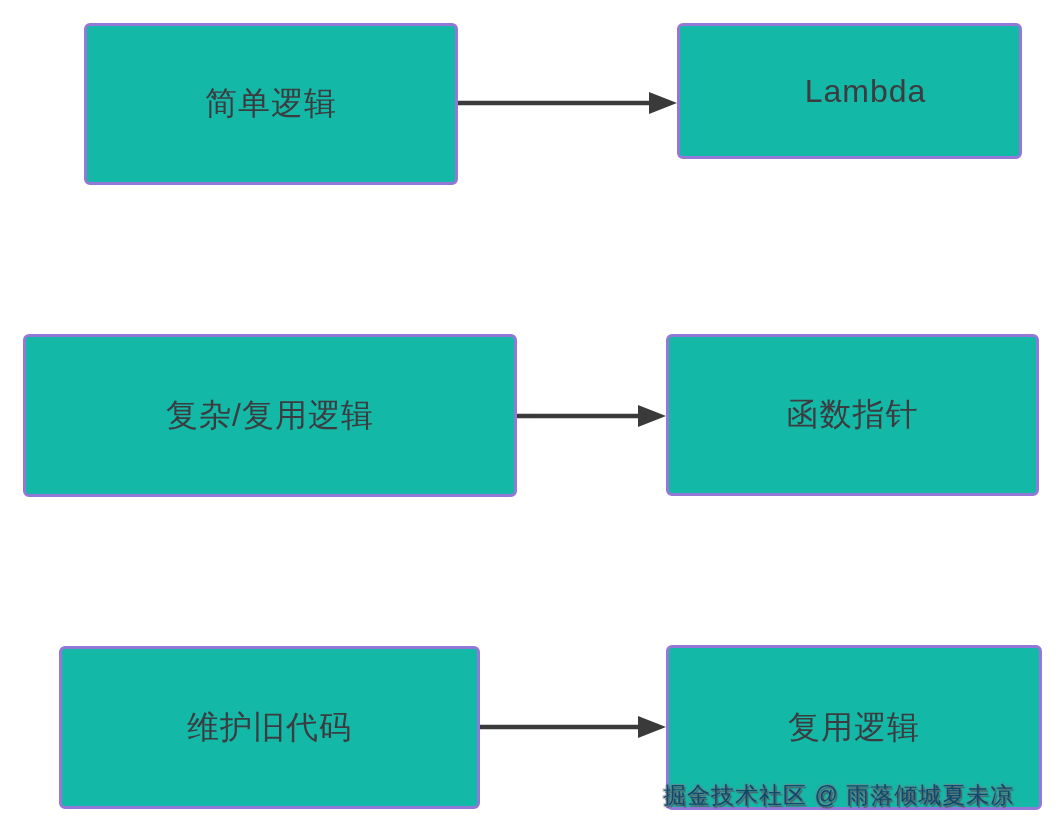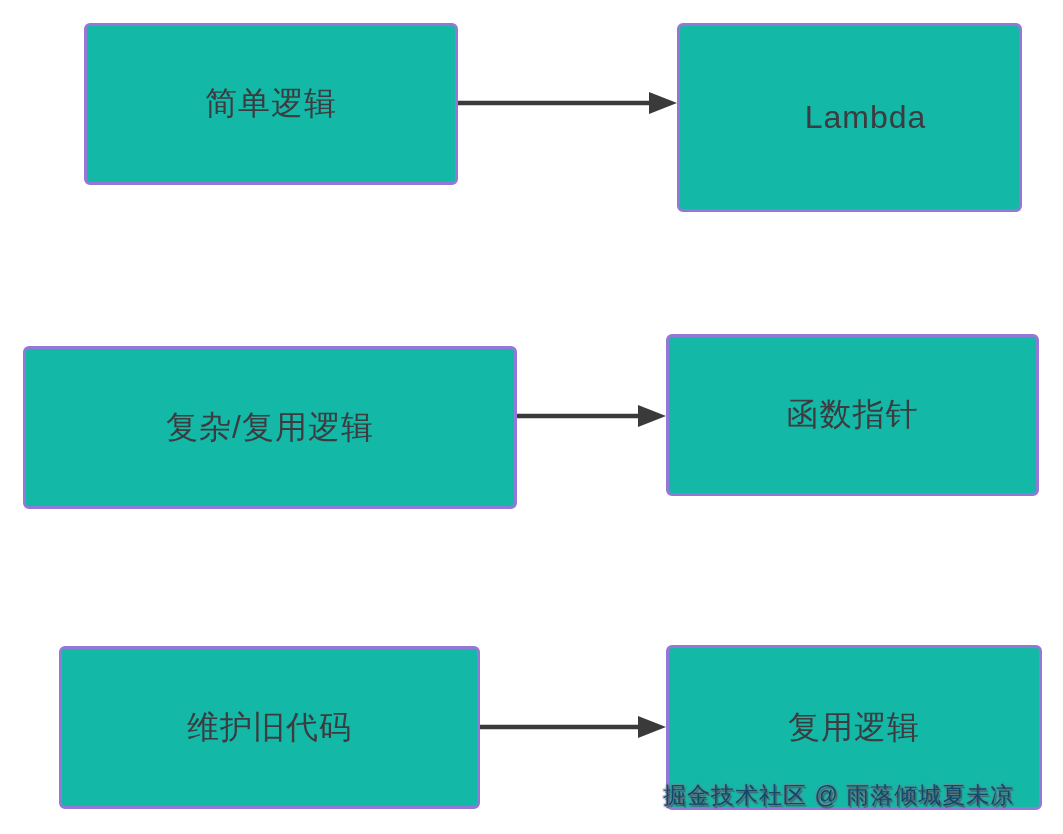--- a/index.html
+++ b/index.html
@@ -24,23 +24,23 @@
     display: flex;
     align-items: center;
     justify-content: center;
     color: #3b3b40;
     font-size: 32px;
     letter-spacing: 1px;
     white-space: nowrap;
   }
   
   .n1l { left: 84px;  top: 23px;  width: 374px; height: 162px; }
-  .n1r { left: 677px; top: 23px;  width: 345px; height: 189px; padding-left: 32px; }
+  .n1r { left: 677px; top: 23px;  width: 345px; height: 136px; padding-left: 32px; }
   
-  .n2l { left: 23px;  top: 346px; width: 494px; height: 163px; }
+  .n2l { left: 23px;  top: 334px; width: 494px; height: 163px; }
   .n2r { left: 666px; top: 334px; width: 373px; height: 162px; }
   
   .n3l { left: 59px;  top: 646px; width: 421px; height: 163px; }
   .n3r { left: 666px; top: 645px; width: 376px; height: 165px; }
 
   .arrow {
     position: absolute;
     display: block;
   }
   .a1 { left: 458px; top: 91px;  }

